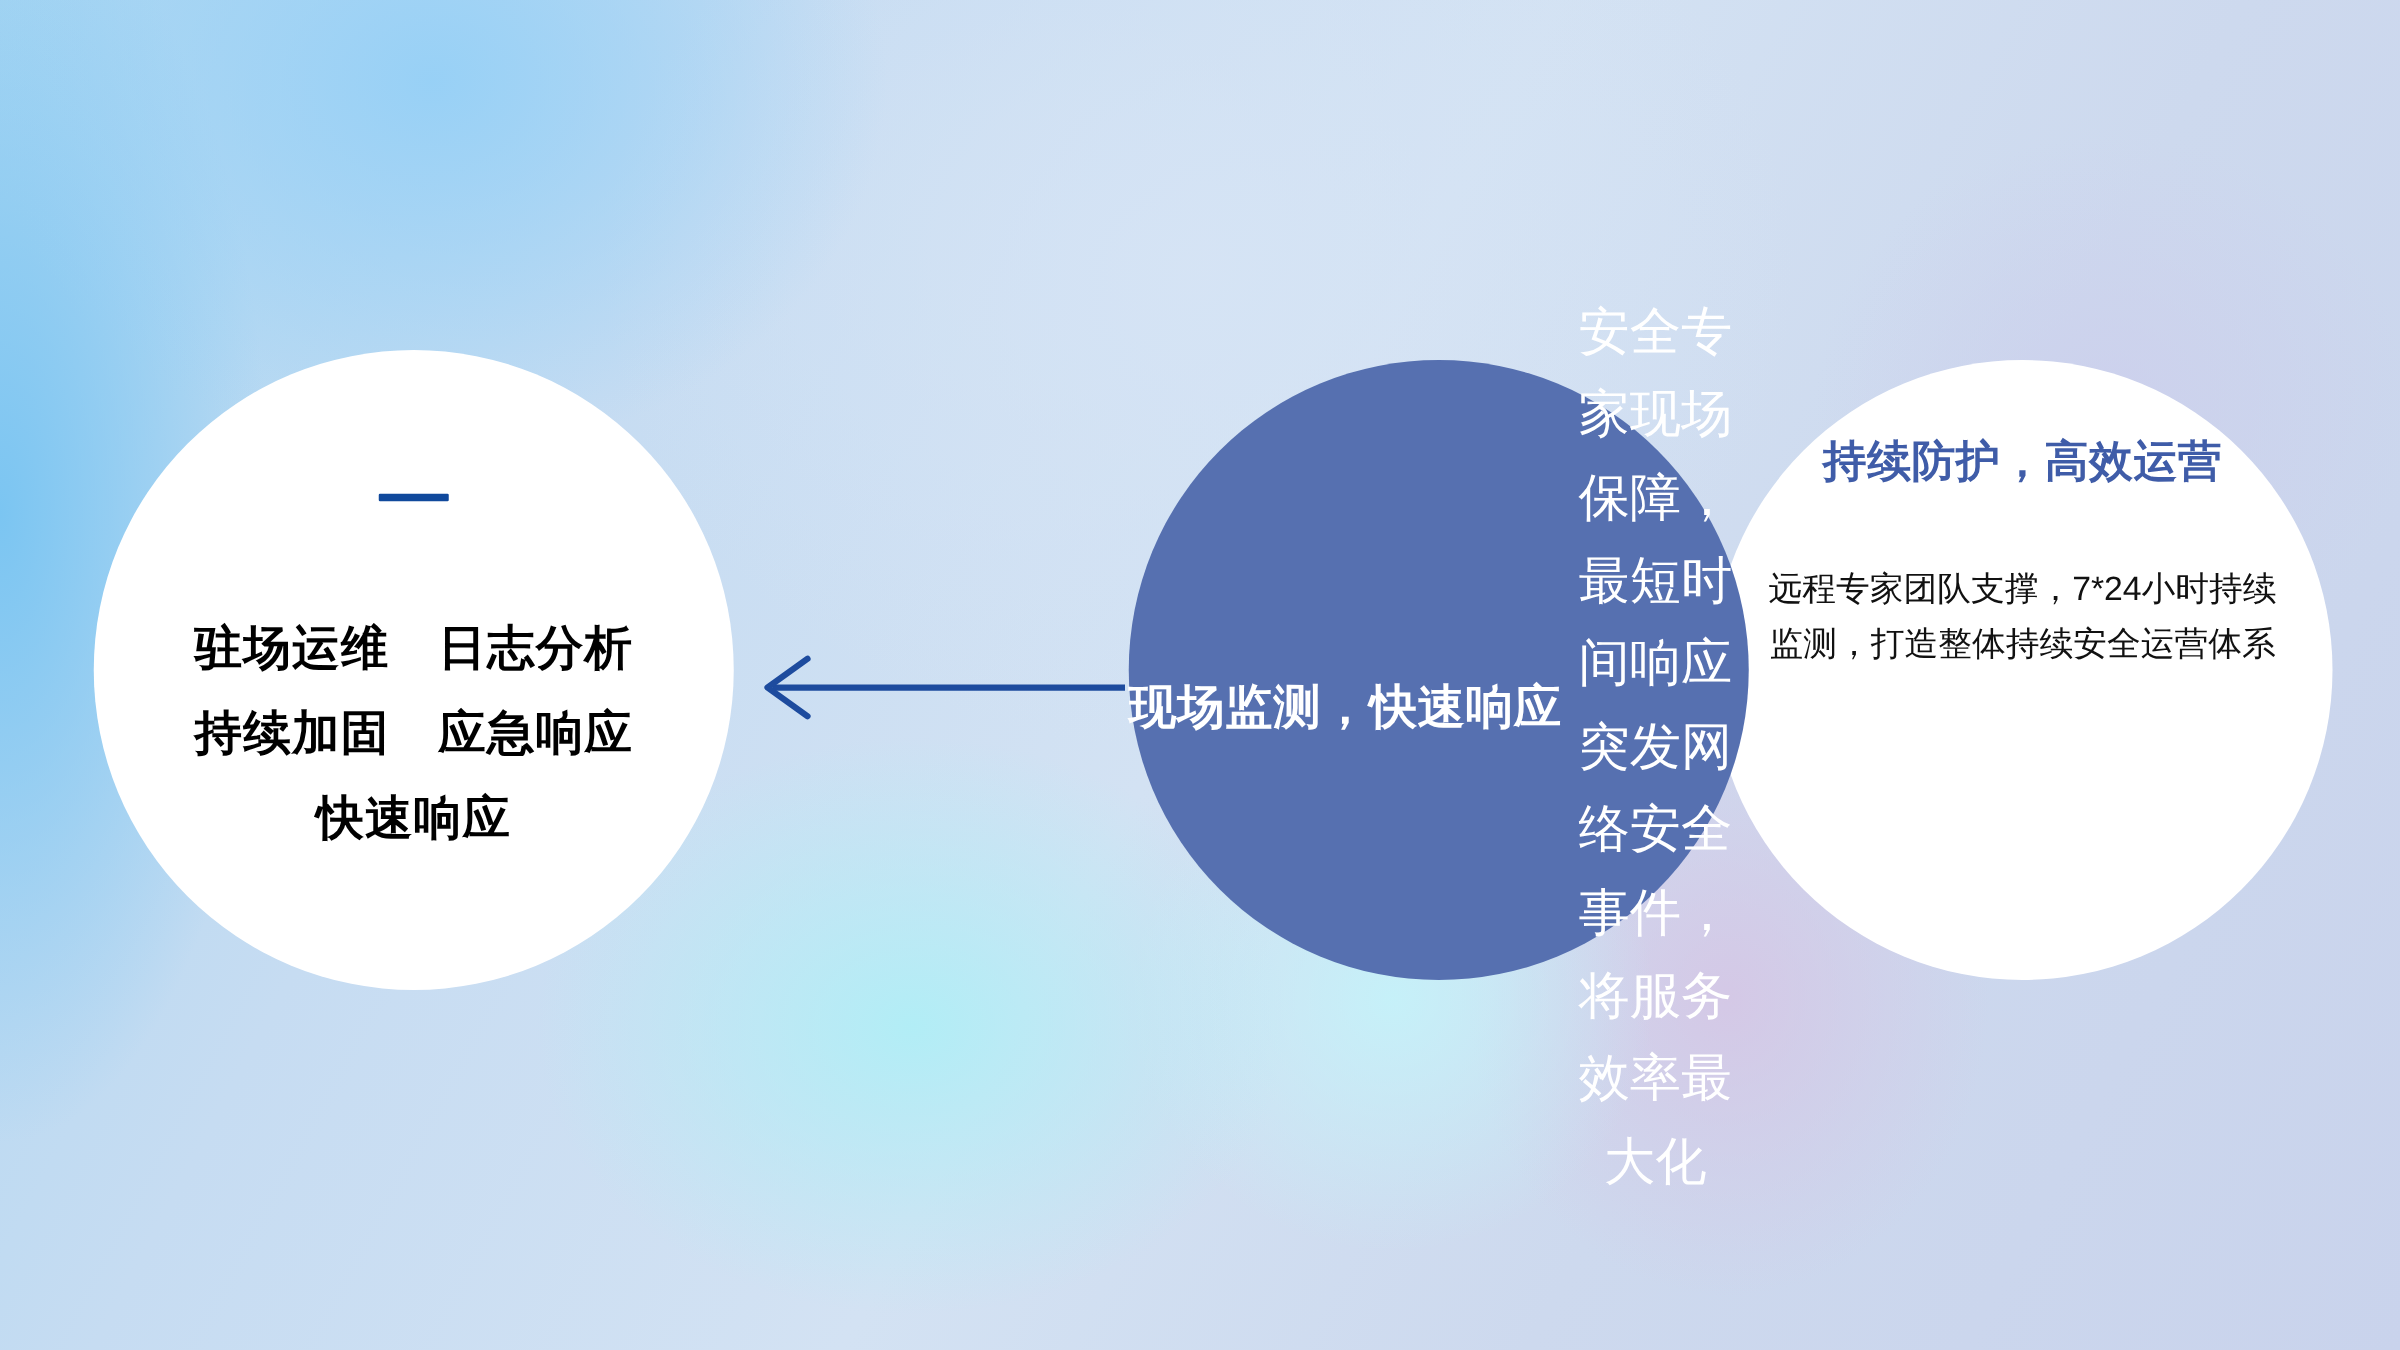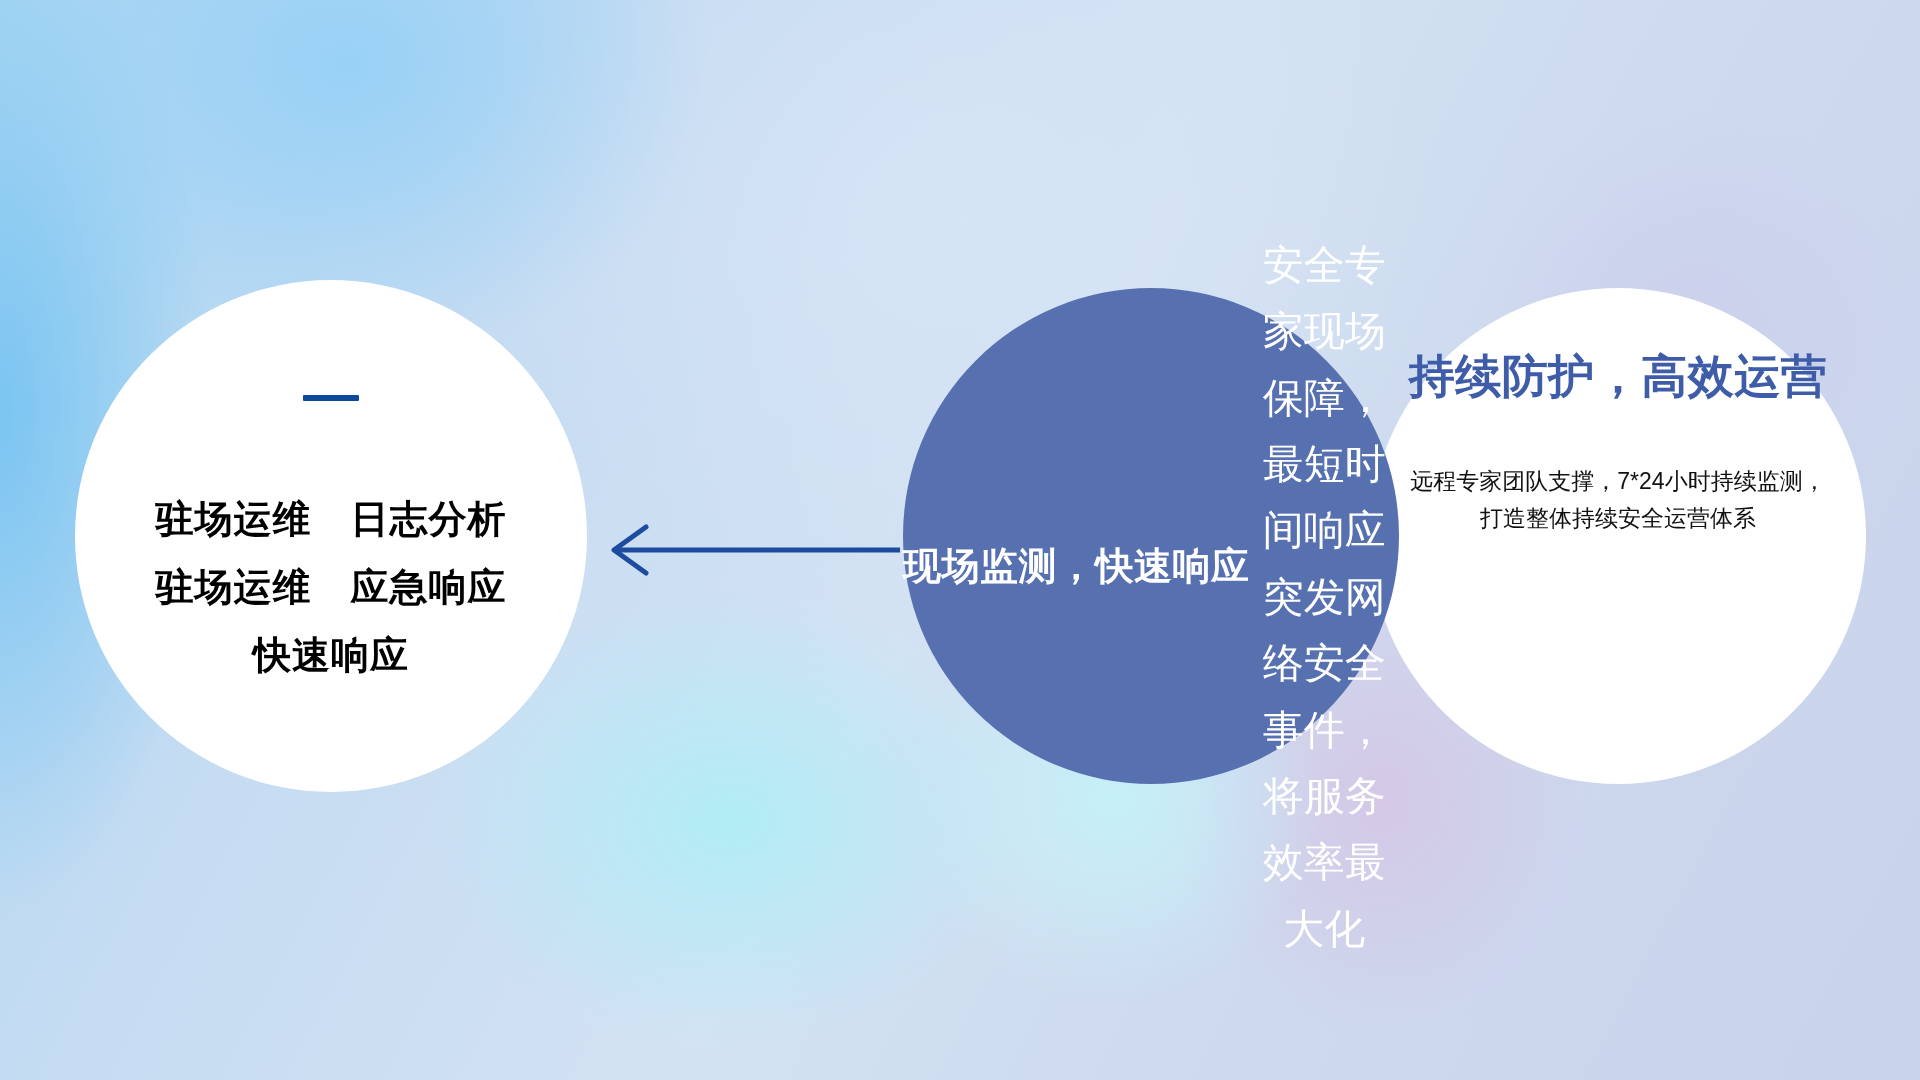--- a/index.html
+++ b/index.html
@@ -53,45 +53,45 @@
     font-size:38px;font-weight:bold;color:#000000;letter-spacing:1px;
     white-space:pre;line-height:1.1;
   }
 
   
   .title-white{
     font-size:38px;font-weight:bold;color:#ffffff;letter-spacing:0.5px;
     white-space:nowrap;line-height:1.15;
   }
   .title-blue{
-    font-size:46px;font-weight:bold;color:#3f5ca8;letter-spacing:0.5px;
+    font-size:35px;font-weight:bold;color:#3f5ca8;letter-spacing:0.5px;
     white-space:nowrap;line-height:1.15;
   }
   .body-white{
     margin-top:60px;width:390px;text-align:center;
     font-size:41px;color:#ffffff;line-height:1.62;font-weight:400;
   }
   .body-dark{
     margin-top:60px;width:420px;text-align:center;
-    font-size:23px;color:#111111;line-height:1.62;font-weight:400;
+    font-size:27px;color:#111111;line-height:1.62;font-weight:400;
   }
 
   
   #flow-arrow{position:absolute;left:600px;top:515px;width:300px;height:70px;}
 </style>
 </head>
 <body>
 
 <div id="slide">
 
   <div class="circle" id="circle-left">
     <div class="accent-dash"></div>
     <div class="left-lines">
       <div class="left-line">驻场运维　日志分析</div>
-      <div class="left-line">驻场运维　应急响应</div>
+      <div class="left-line">持续加固　应急响应</div>
       <div class="left-line">快速响应</div>
     </div>
   </div>
 
   <div id="flow-arrow">
     <svg width="300" height="70" viewBox="0 0 300 70" xmlns="http://www.w3.org/2000/svg">
       <line x1="300" y1="35" x2="18" y2="35" stroke="#1d4b9e" stroke-width="5"></line>
       <polyline points="46,12 14,35 46,58" fill="none" stroke="#1d4b9e" stroke-width="5" stroke-linecap="round" stroke-linejoin="round"></polyline>
     </svg>
   </div>

